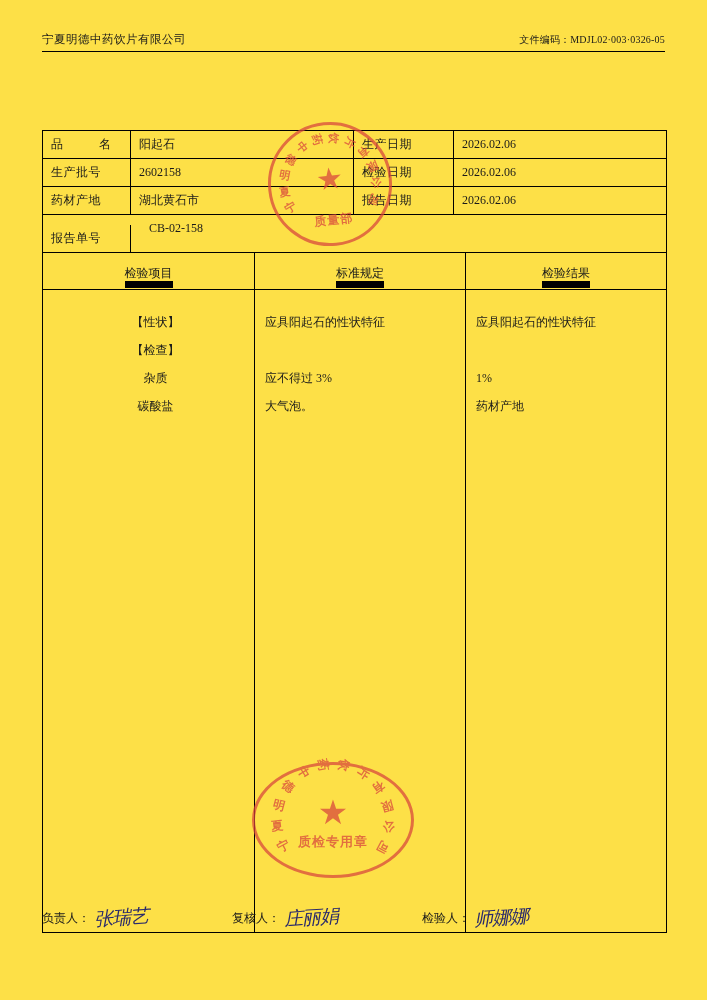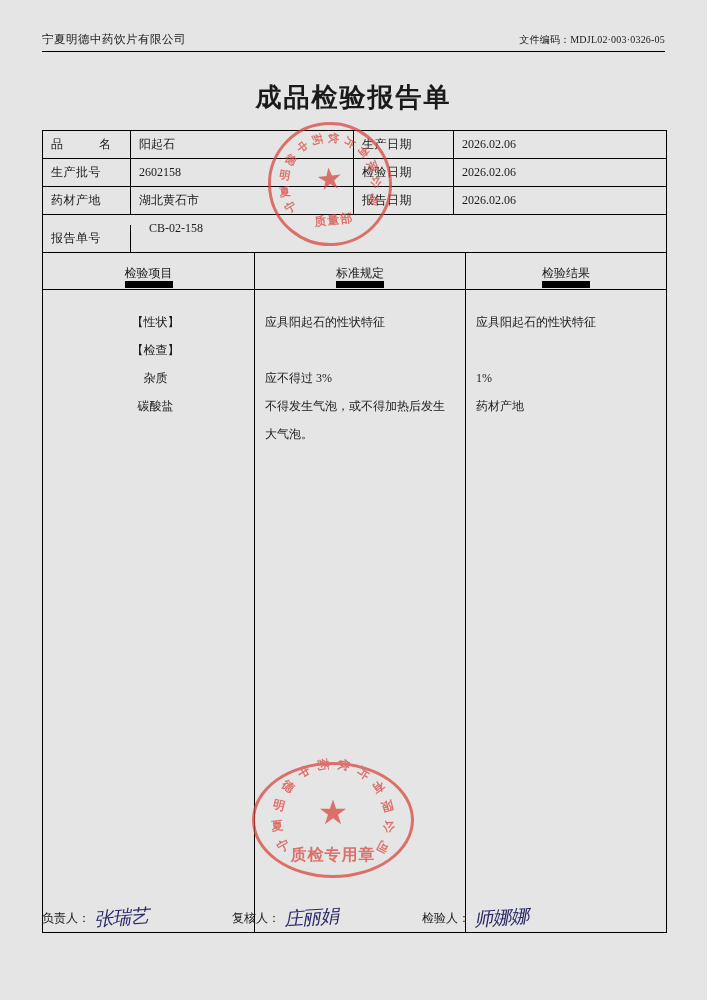--- a/index.html
+++ b/index.html
@@ -13,21 +13,21 @@
     font-family: "Liberation Serif", "DejaVu Serif", serif;
     color: #1a1a1a;
     position: relative;
     overflow: hidden;
   }
   .page {
     position: absolute;
     left: 0; top: 0;
     width: 707px;
     height: 1000px;
-    background: #e5e5e5;
+    background: #fde047;
   }
   
   .doc-header {
     position: absolute;
     left: 42px;
     top: 32px;
     width: 623px;
     display: flex;
     justify-content: space-between;
     align-items: flex-end;
@@ -209,40 +209,39 @@
     top: 50%;
     font-size: 11px;
     font-weight: bold;
     transform-origin: 0 0;
     white-space: nowrap;
   }
   .stamp-bottom .arc-text span { font-size: 12px; }
   .stamp .bottom-text {
     position: absolute;
     left: 0;
-    bottom: 9px;
+    bottom: 24px;
     width: 100%;
     text-align: center;
-    font-size: 16px;
+    font-size: 13px;
     font-weight: bold;
     letter-spacing: 1px;
   }
   .stamp-top .bottom-text { font-size: 12px; bottom: 14px; }
 </style>
 </head>
 <body>
 
 <div class="page">
 
   <div class="doc-header">
     <div class="company-name">宁夏明德中药饮片有限公司</div>
     <div class="doc-code">文件编码：MDJL02·003·0326-05</div>
   </div>
 
-  <div class="doc-title">成品检验报告单</div>
 
   <div class="table-wrap">
 
     <div class="row">
       <div class="cell lbl vline">品　　名</div>
       <div class="cell val1 vline">阳起石</div>
       <div class="cell lbl2 vline">生产日期</div>
       <div class="cell val2">2026.02.06</div>
     </div>
 
@@ -275,21 +274,20 @@
       <div class="col-1 vline">
         <div class="item-line">【性状】</div>
         <div class="item-line">【检查】</div>
         <div class="item-line">杂质</div>
         <div class="item-line">碳酸盐</div>
       </div>
       <div class="col-2 vline">
         <div class="item-line">应具阳起石的性状特征</div>
         <div class="item-line blank">&nbsp;</div>
         <div class="item-line">应不得过 3%</div>
-        <div class="item-line">不得发生气泡，或不得加热后发生</div>
         <div class="item-line">大气泡。</div>
       </div>
       <div class="col-3">
         <div class="item-line">应具阳起石的性状特征</div>
         <div class="item-line blank">&nbsp;</div>
         <div class="item-line">1%</div>
         <div class="item-line">药材产地</div>
       </div>
     </div>
 

